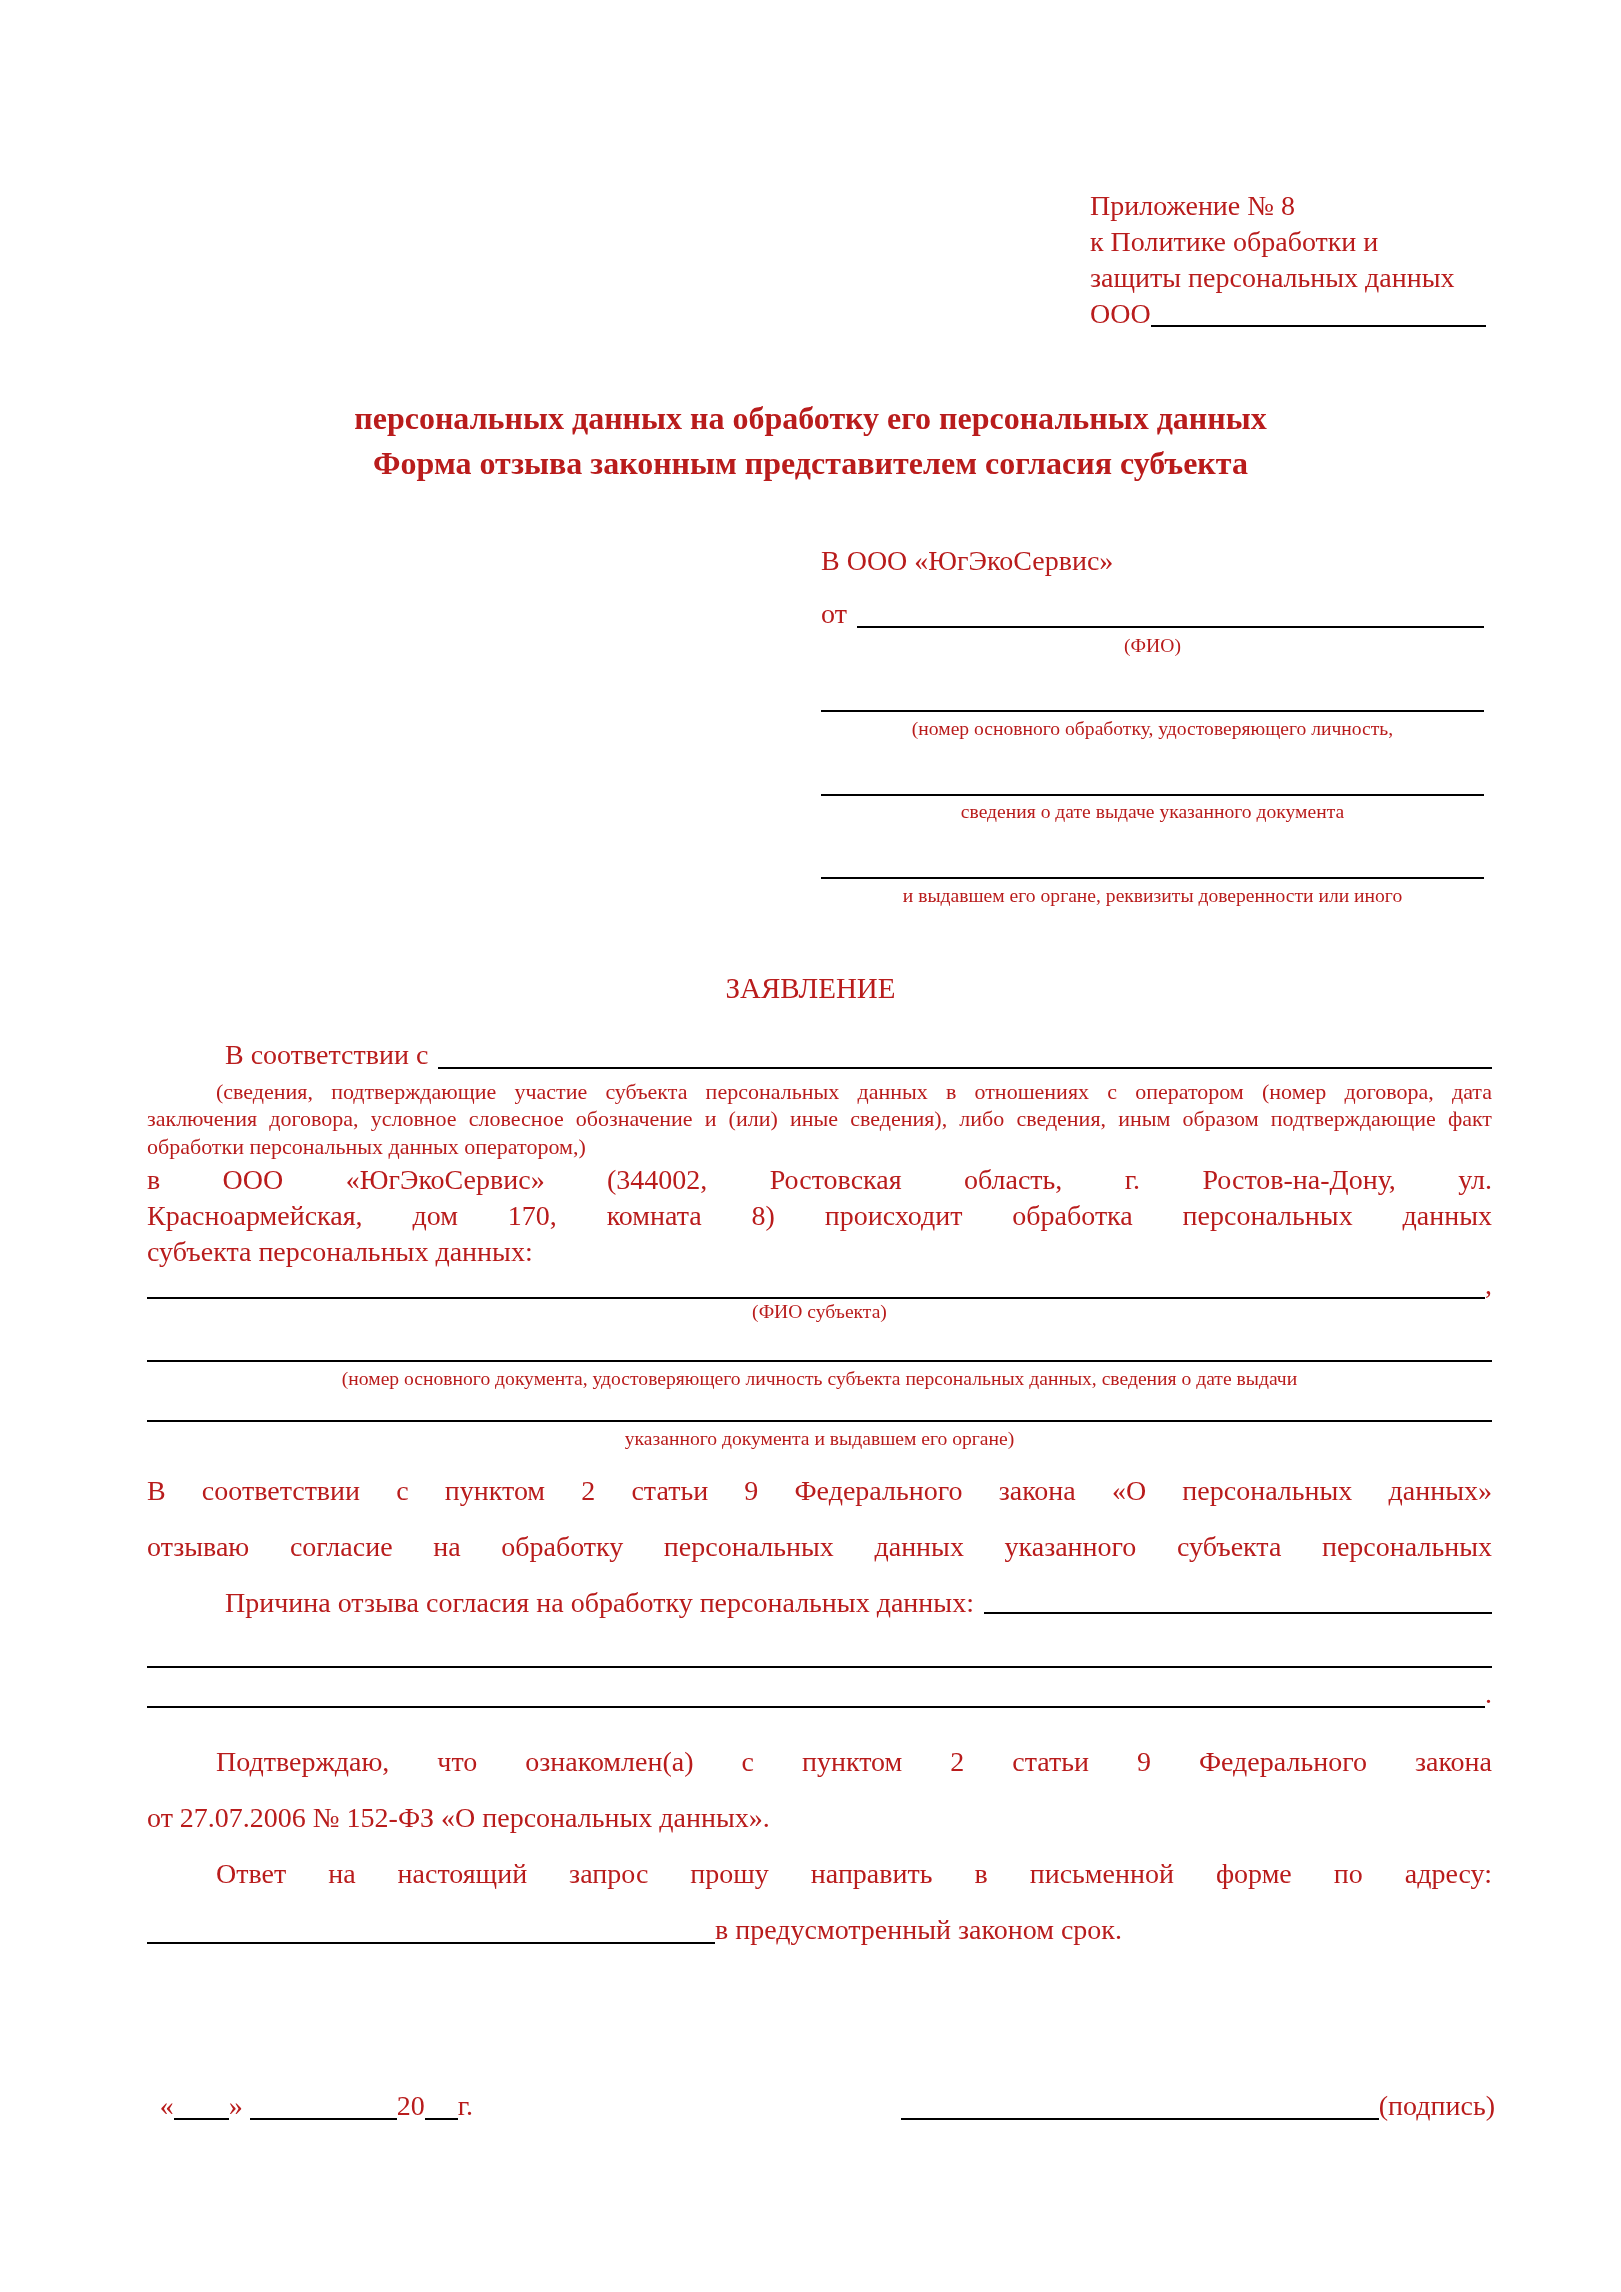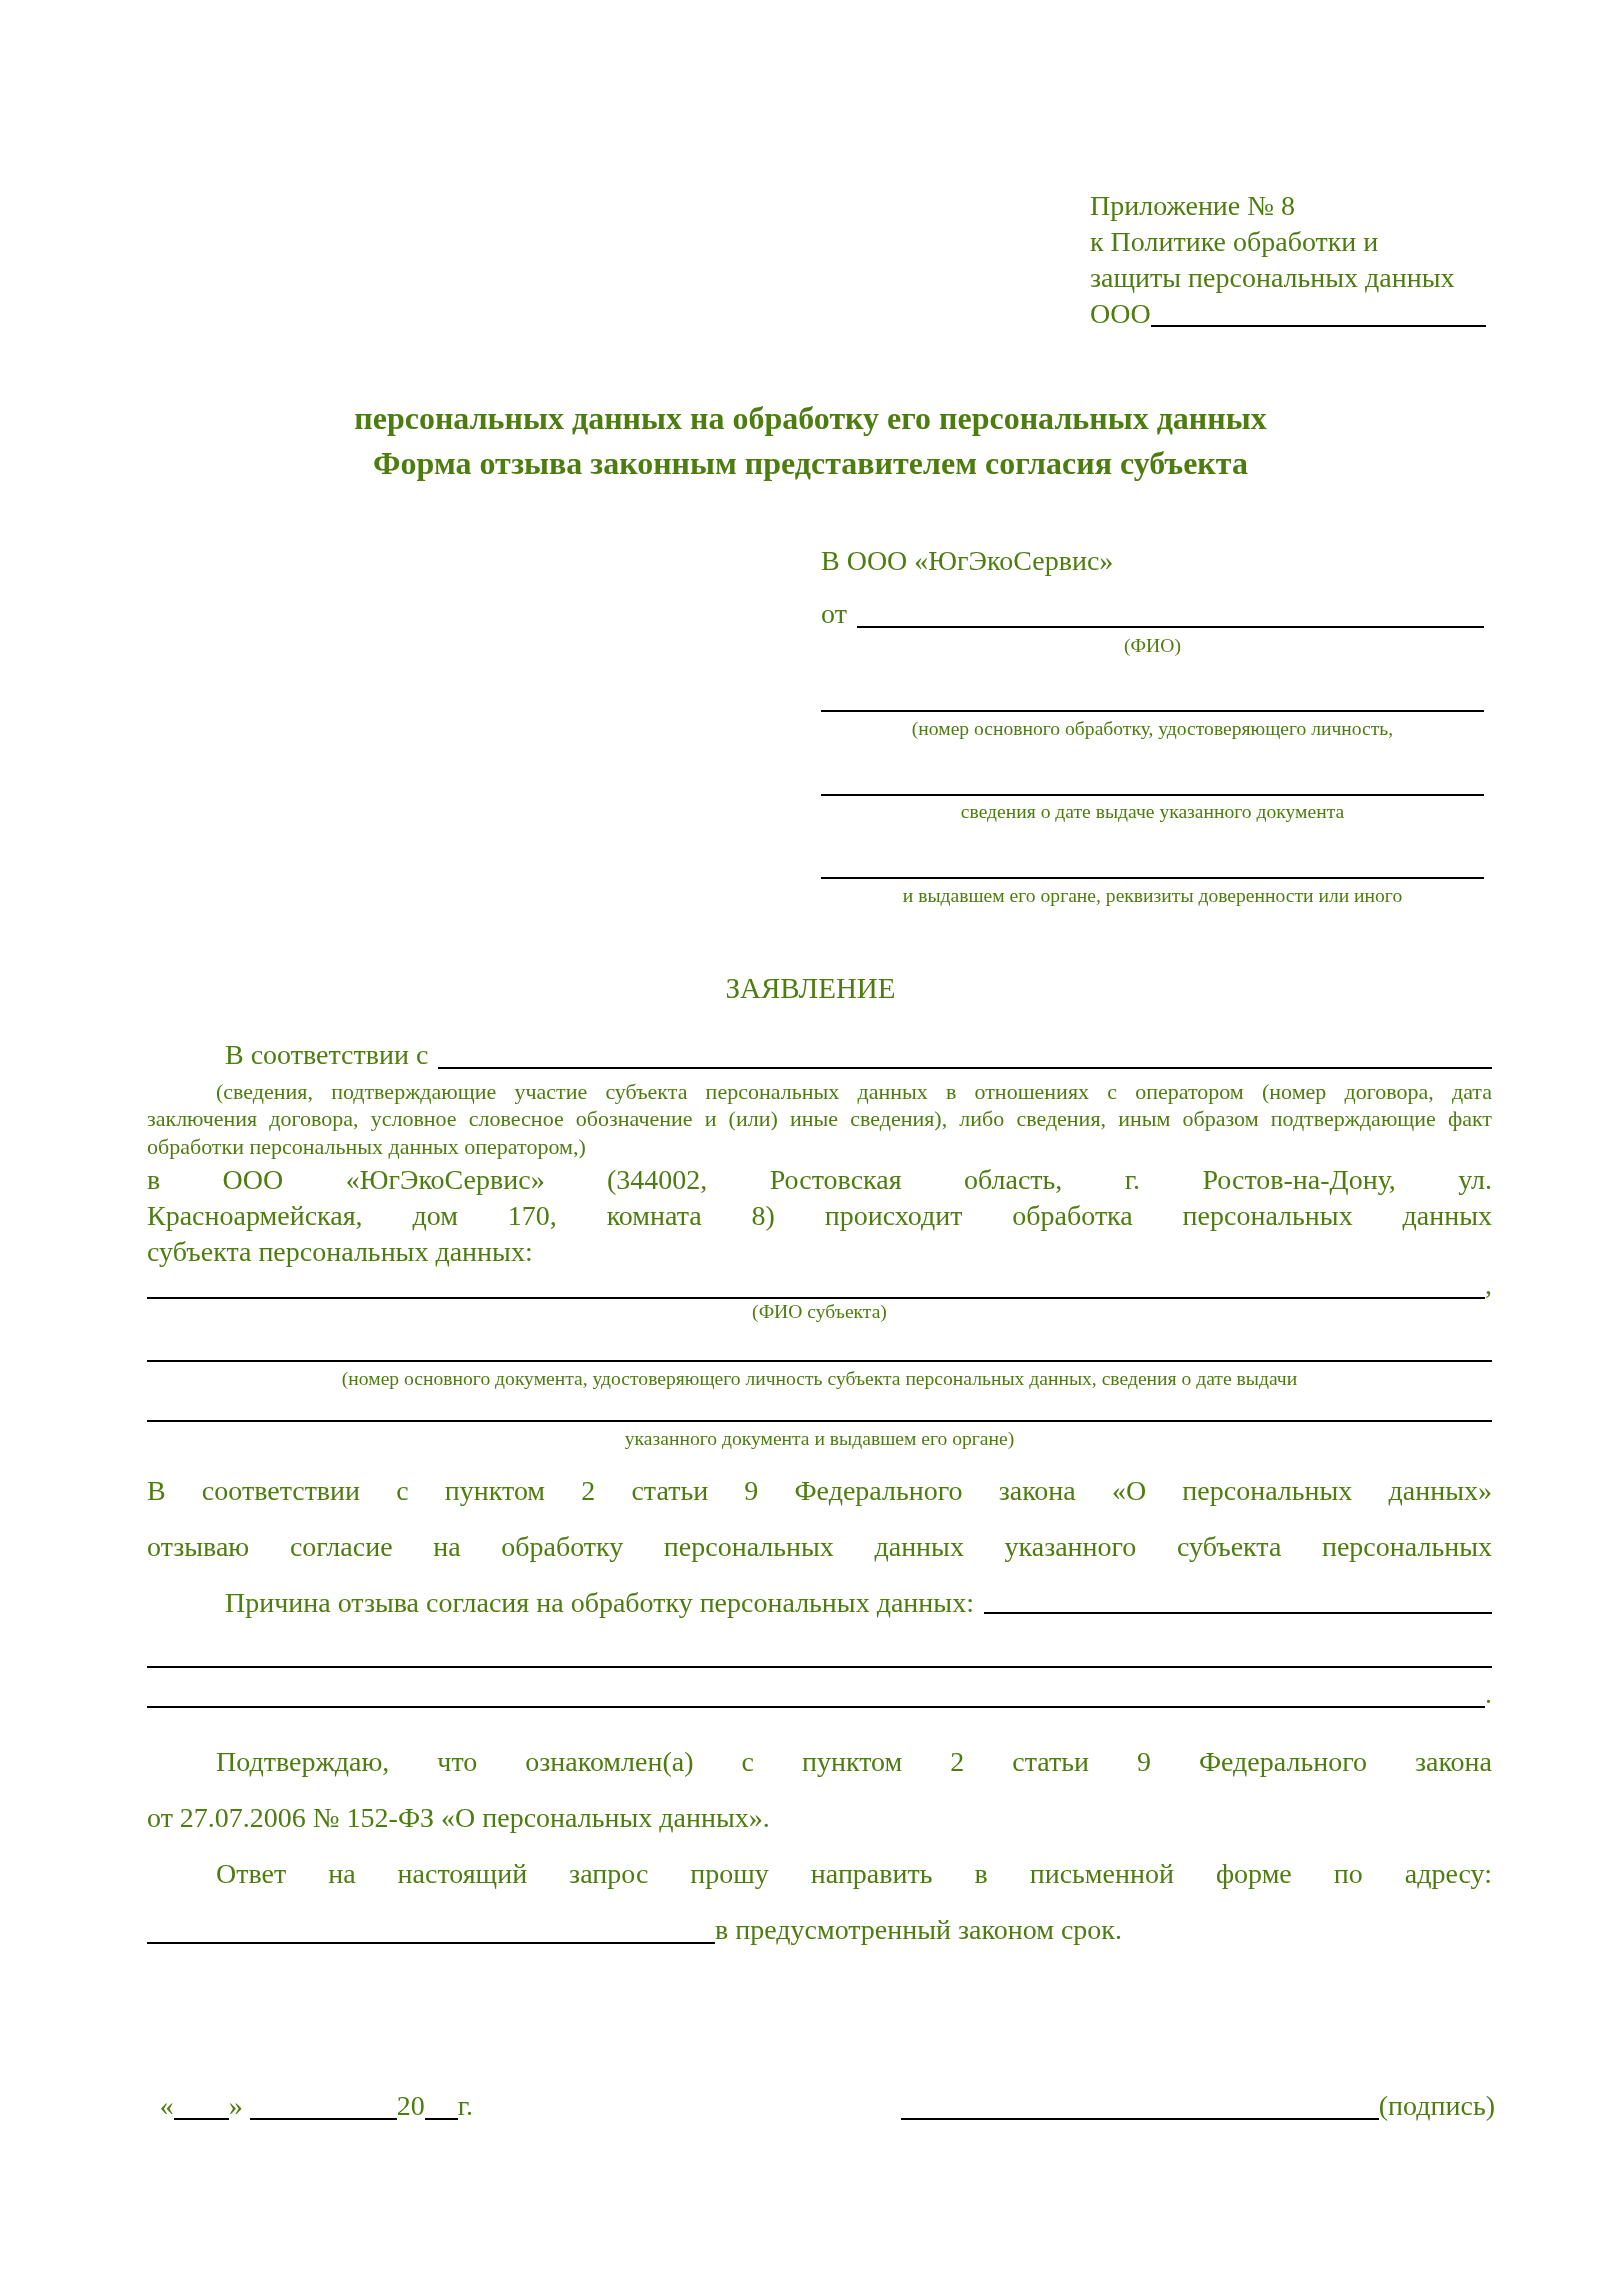--- a/index.html
+++ b/index.html
@@ -1,21 +1,21 @@
 <!DOCTYPE html>
 <html><head>
 <meta charset="utf-8">
 <style>
   html, body { margin: 0; padding: 0; background: #ffffff; }
   .page {
     position: relative;
     width: 1621px;
     height: 2293px;
     background: #ffffff;
-    color: #4d7c0f;
+    color: #b91c1c;
     font-family: "Liberation Serif", "DejaVu Serif", serif;
     font-size: 28px;
     overflow: hidden;
   }
   
   .uline { height: 0; border-bottom: 2px solid #000; }
   .fill  { flex: 1 1 auto; border-bottom: 2px solid #000; margin-bottom: 4.9px; }
   .iu    { display: inline-block; border-bottom: 2px solid #000; height: 0; vertical-align: -4.9px; }
   .row   { display: flex; align-items: flex-end; }
 

